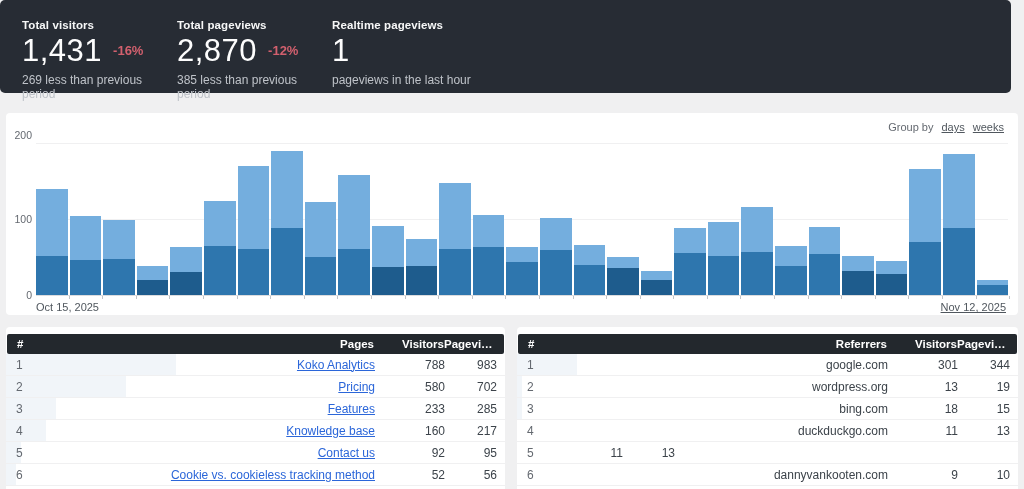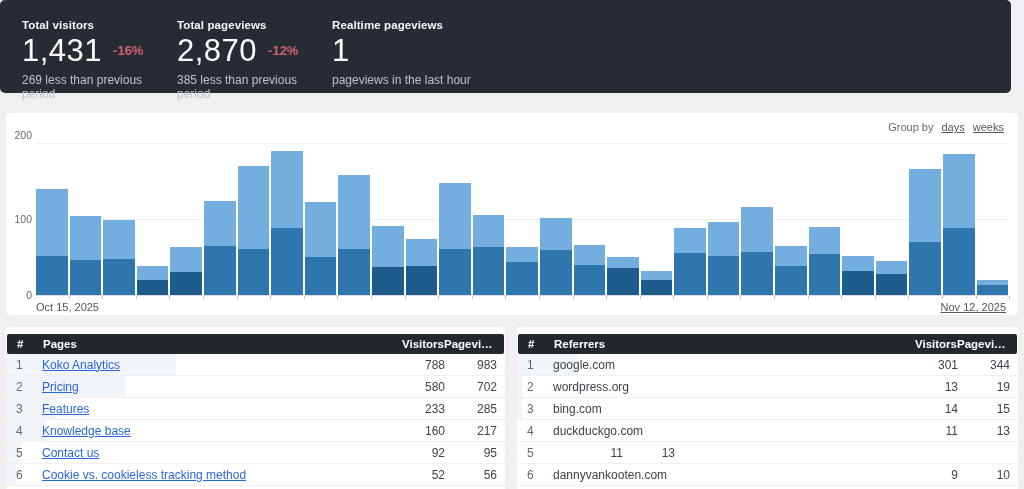--- a/index.html
+++ b/index.html
@@ -59,21 +59,21 @@
   
   .table-card { top:327px; height:162px; border-radius:4px 4px 0 0; padding-top:7px; overflow:hidden; }
   #pages-card { left:6px; width:499px; }
   #referrers-card { left:517px; width:501px; }
   .thead {
     display:flex; align-items:center; height:20px; margin:0 1px;
     background:#23282d; color:#fff; font-size:11.5px; font-weight:bold;
     border-radius:2px;
   }
   .c-rank { width:36px; padding-left:10px; flex-shrink:0; }
-  .c-name { flex:1; overflow:hidden; white-space:nowrap; }
+  .c-name { flex:1; overflow:hidden; white-space:nowrap;text-align:right; }
   .c-vis { width:70px; text-align:right; flex-shrink:0; }
   .c-pv { width:52px; text-align:right; flex-shrink:0; margin-right:8px;
           overflow:hidden; text-overflow:ellipsis; white-space:nowrap; }
   .trow {
     position:relative; display:flex; align-items:center; height:22px;
     border-bottom:1px solid #f0f0f1; font-size:12px;
   }
   .trow .c-rank { color:#646970; position:relative; z-index:1; }
   .trow .c-name, .trow .c-vis, .trow .c-pv { position:relative; z-index:1; }
   .share-bar {
@@ -321,21 +321,21 @@
         <div class="share-bar" style="width: 1%;"></div>
         <span class="c-rank">2</span>
         <span class="c-name"><span class="plain-name">wordpress.org</span></span>
         <span class="c-vis">13</span>
         <span class="c-pv">19</span>
       </div>
       <div class="trow">
         <div class="share-bar" style="width: 1%;"></div>
         <span class="c-rank">3</span>
         <span class="c-name"><span class="plain-name">bing.com</span></span>
-        <span class="c-vis">14</span>
+        <span class="c-vis">18</span>
         <span class="c-pv">15</span>
       </div>
       <div class="trow">
         <div class="share-bar" style="width: 0%;"></div>
         <span class="c-rank">4</span>
         <span class="c-name"><span class="plain-name">duckduckgo.com</span></span>
         <span class="c-vis">11</span>
         <span class="c-pv">13</span>
       </div>
       <div class="trow">

